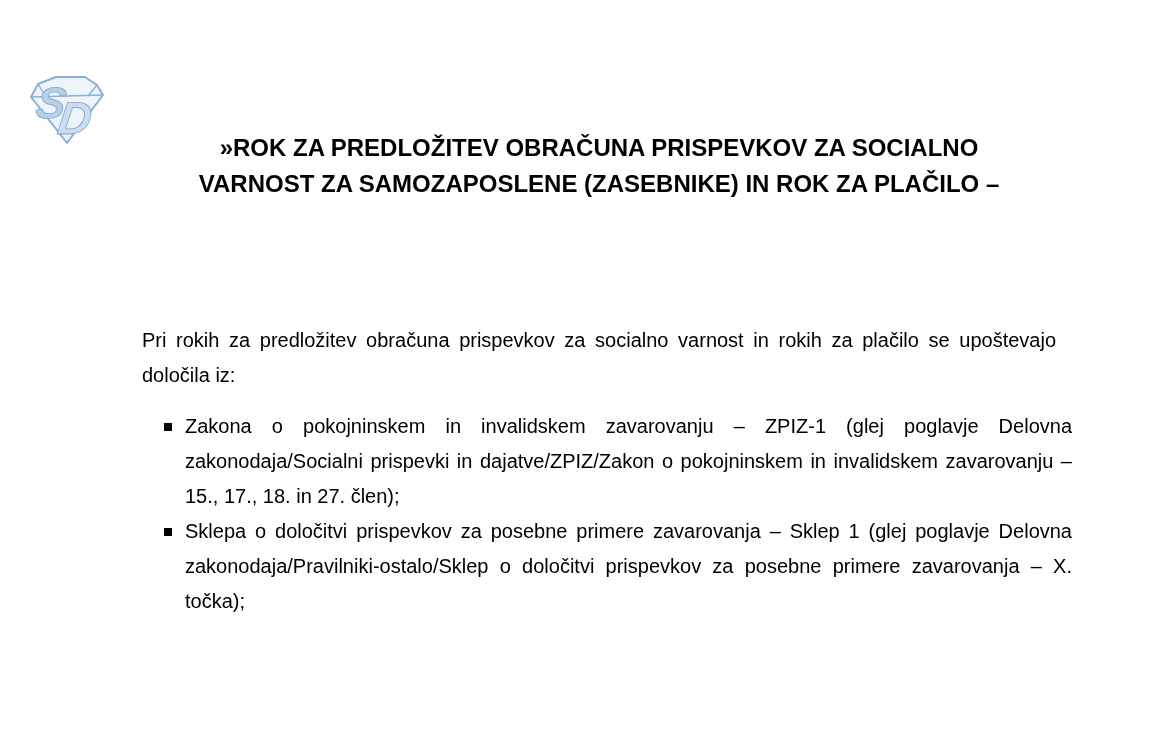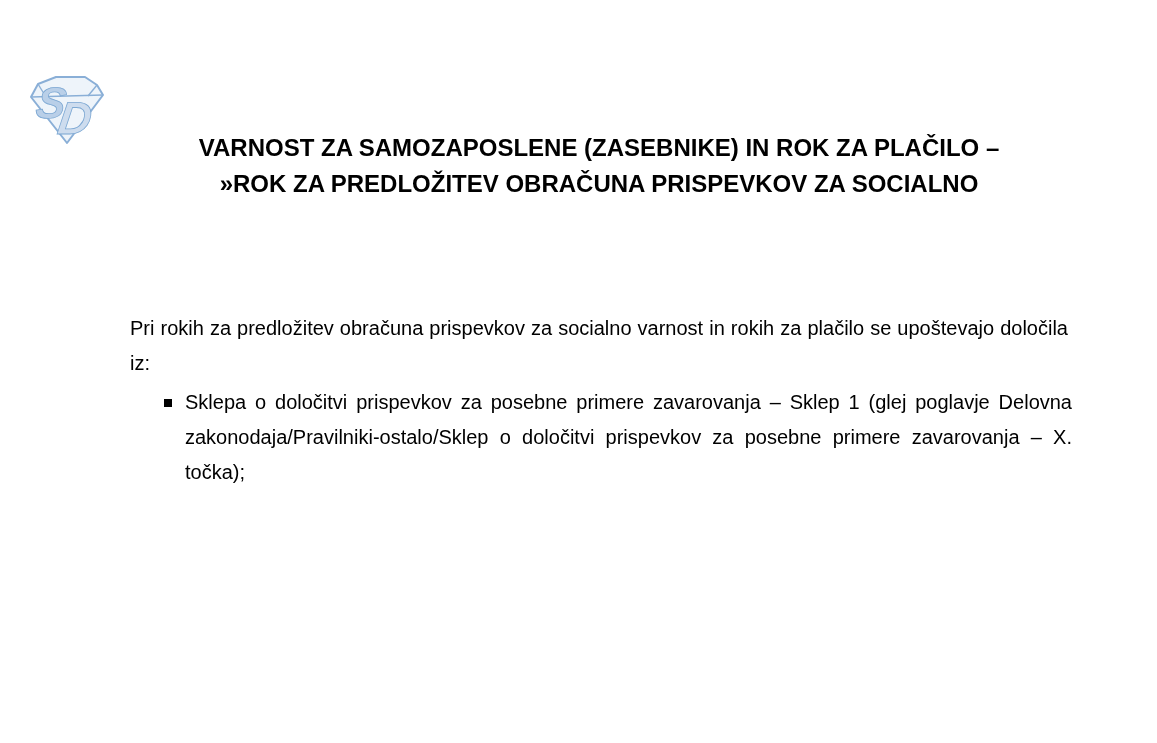--- a/index.html
+++ b/index.html
@@ -69,21 +69,21 @@
   .body-text {
     position: absolute;
     left: 126px;
     top: 307px;
     width: 946px;
     font-size: 20px;
     line-height: 35px;
     color: #000000;
   }
   .intro {
-    margin: 4px;
+    margin: 16px;
     text-align: justify;
   }
   .bullet-list {
     margin: 0;
   }
   .list-item {
     position: relative;
     padding-left: 59px;
     text-align: justify;
   }
@@ -106,31 +106,35 @@
     <path class="gem-line" d="M6 25 L78 23"></path>
     <path class="gem-line" d="M13 12 L21 25"></path>
     <path class="gem-line" d="M72 13 L63 24"></path>
     <g transform="skewX(-8)">
       <text class="letter letter-s" x="16" y="46">S</text>
       <text class="letter letter-d" x="40" y="62">D</text>
     </g>
   </svg>
 
   <h1 class="doc-title">
+    <span class="title-line">»ROK ZA PREDLOŽITEV OBRAČUNA PRISPEVKOV ZA SOCIALNO</span>
     <span class="title-line">VARNOST ZA SAMOZAPOSLENE (ZASEBNIKE) IN ROK ZA PLAČILO –</span>
-    <span class="title-line">»ROK ZA PREDLOŽITEV OBRAČUNA PRISPEVKOV ZA SOCIALNO</span>
   </h1>
 
   <div class="body-text">
     <p class="intro">Pri rokih za predložitev obračuna prispevkov za socialno varnost in rokih za plačilo se upoštevajo določila iz:</p>
 
     <div class="bullet-list">
 
 
 
+      <div class="list-item">
+        <span class="bullet"></span>
+        <span class="item-text">Zakona o pokojninskem in invalidskem zavarovanju – ZPIZ-1 (glej poglavje Delovna zakonodaja/Socialni prispevki in dajatve/ZPIZ/Zakon o pokojninskem in invalidskem zavarovanju – 15., 17., 18. in 27. člen);</span>
+      </div>
 
       <div class="list-item">
         <span class="bullet"></span>
         <span class="item-text">Sklepa o določitvi prispevkov za posebne primere zavarovanja – Sklep 1 (glej poglavje Delovna zakonodaja/Pravilniki-ostalo/Sklep o določitvi prispevkov za posebne primere zavarovanja – X. točka);</span>
       </div>
 
     </div>
   </div>
 
 </div>

